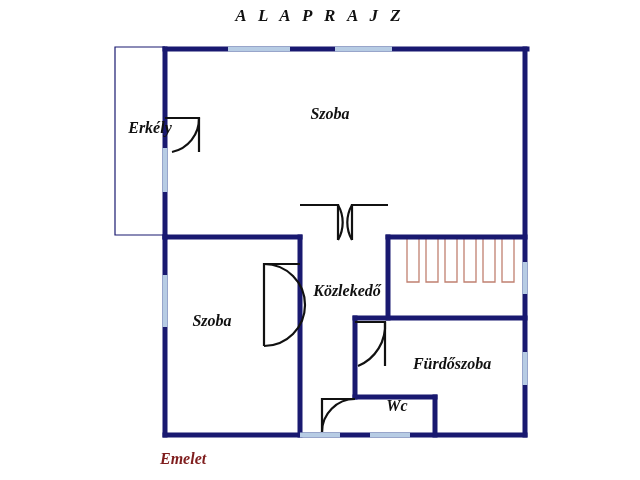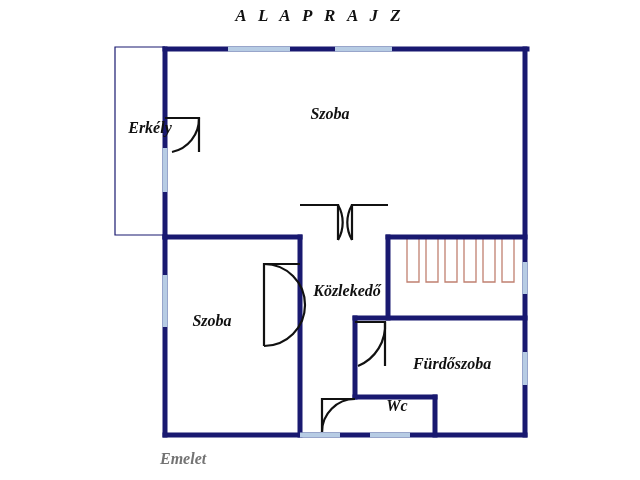--- a/index.html
+++ b/index.html
@@ -33,21 +33,21 @@
     color: #111111;
     font-family: "Liberation Serif", "DejaVu Serif", serif;
   }
   #plan-footer {
     position: absolute;
     left: 160px;
     top: 450px;
     font-style: italic;
     font-weight: bold;
     font-size: 16px;
-    color: #737373;
+    color: #7f1d1d;
     font-family: "Liberation Serif", "DejaVu Serif", serif;
   }
   #plan-svg {
     position: absolute;
     left: 0;
     top: 0;
   }
   .room-label {
     font-style: italic;
     font-weight: bold;

